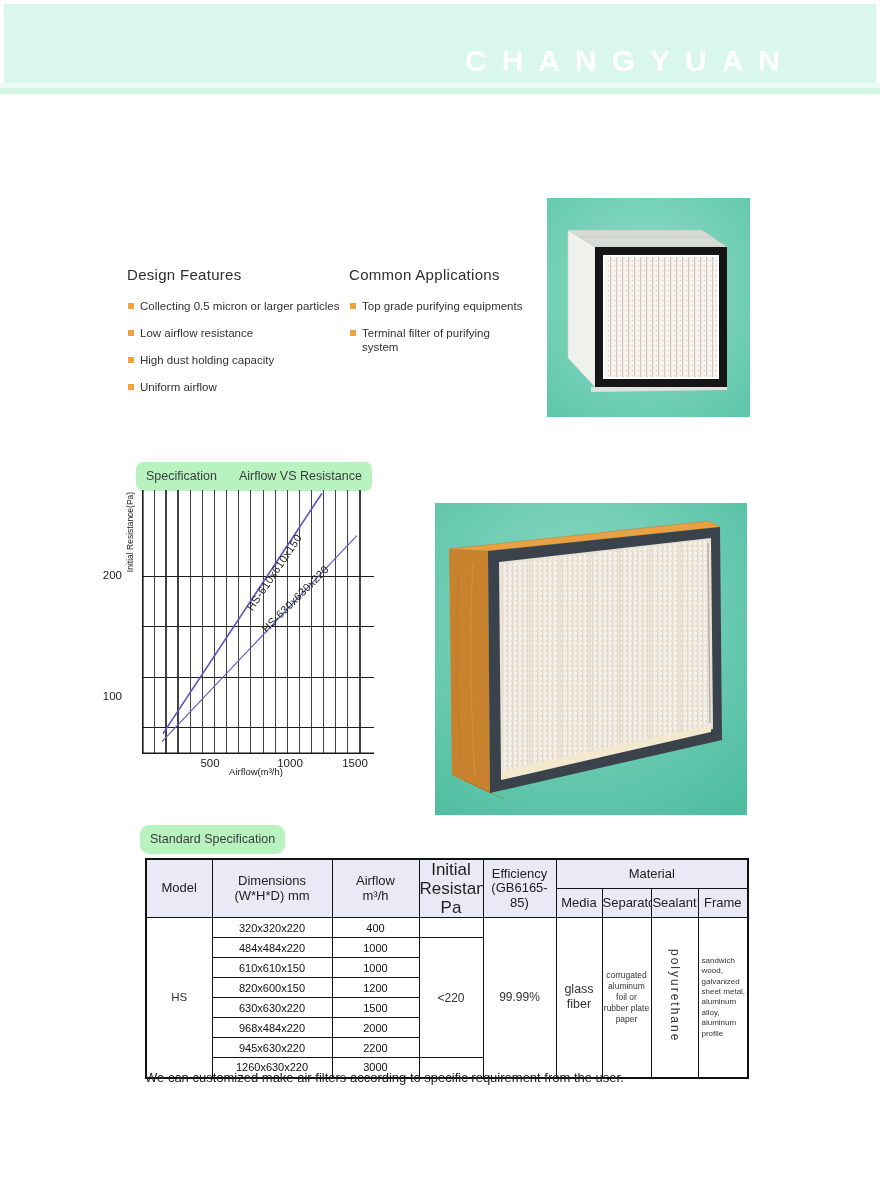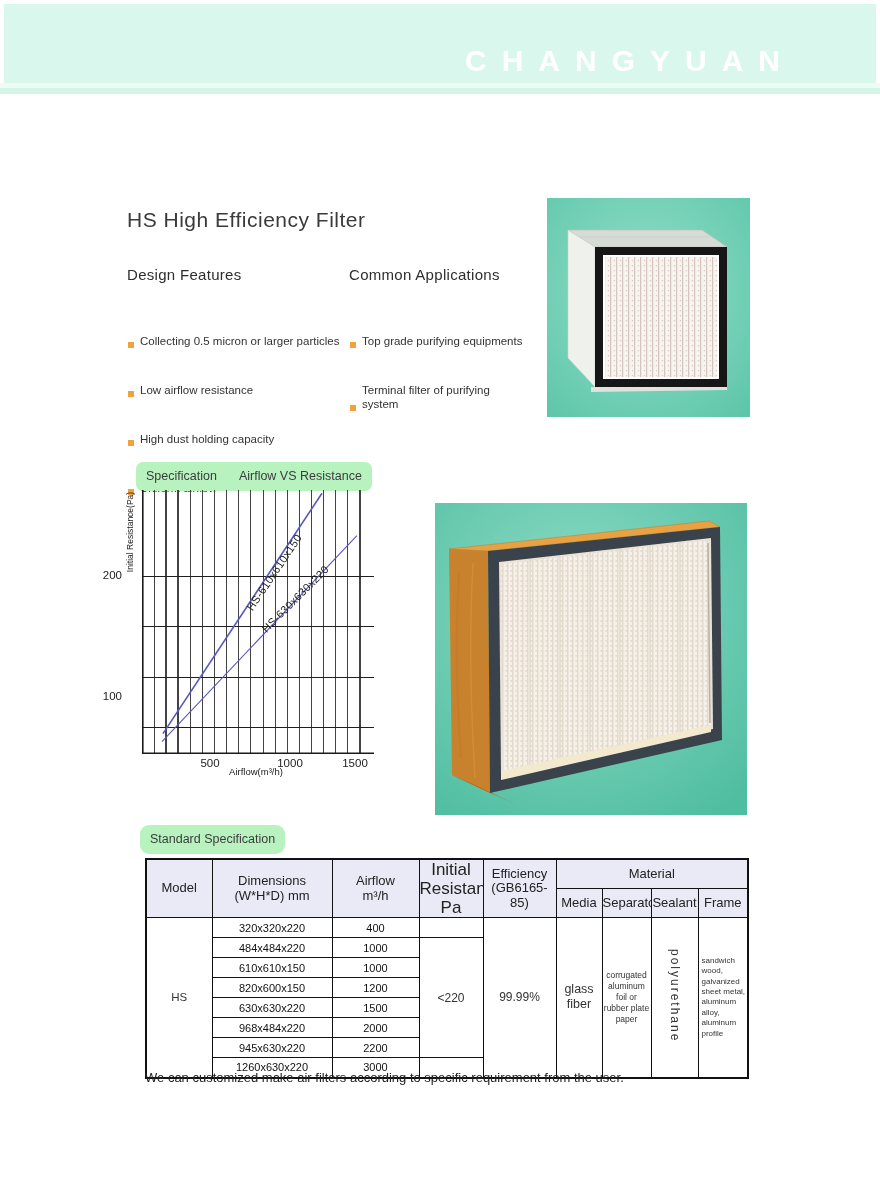--- a/index.html
+++ b/index.html
@@ -12,21 +12,21 @@
   .banner-strip-light{left:0;top:83px;width:880px;height:5px;background:#ebfdf6;}
   .banner-strip-mint{left:0;top:88px;width:880px;height:6px;background:#d3f4e6;}
   .brand{left:430px;top:44px;width:400px;text-align:center;color:#ffffff;
          font-size:30px;font-weight:bold;letter-spacing:15px;white-space:nowrap;}
 
   
   .page-title{left:127px;top:208px;font-size:21px;color:#3a3a3a;letter-spacing:0.5px;}
   .col-heading{font-size:15px;color:#2e2e2e;letter-spacing:0.3px;}
   .features-col{left:127px;top:299px;width:222px;}
   .apps-col{left:349px;top:299px;width:180px;}
-  .feat-item{display:flex;align-items:flex-end;margin-bottom:13px;margin-top:35px;}
+  .feat-item{display:flex;align-items:flex-start;margin-bottom:13px;}
   .bullet{flex:0 0 auto;width:6px;height:6px;background:#f0a23c;margin:4px 6px 0 1px;}
   .feat-text{font-size:11.5px;line-height:14px;color:#333;}
 
   
   .green-label{background:#b7f2bf;border-radius:7px;color:#3c3c3c;
                font-size:12.5px;line-height:21px;padding:4px 10px;white-space:nowrap;}
   .spec-label{left:136px;top:462px;}
   .spec-label .gap{display:inline-block;width:22px;}
   .stdspec-label{left:140px;top:825px;border-radius:9px;}
 
@@ -71,21 +71,20 @@
 </head>
 <body>
 
 <div class="page">
 
   <div class="abs banner-main"></div>
   <div class="abs banner-strip-light"></div>
   <div class="abs banner-strip-mint"></div>
   <div class="abs brand">CHANGYUAN</div>
 
-  <div class="abs page-title">HS High Efficiency Filter</div>
 
   <div class="abs col-heading" style="left:127px;top:266px;">Design Features</div>
   <div class="abs features-col">
     <div class="feat-item">
       <span class="bullet"></span>
       <span class="feat-text">Collecting 0.5 micron or larger particles</span>
     </div>
     <div class="feat-item">
       <span class="bullet"></span>
       <span class="feat-text">Low airflow resistance</span>

